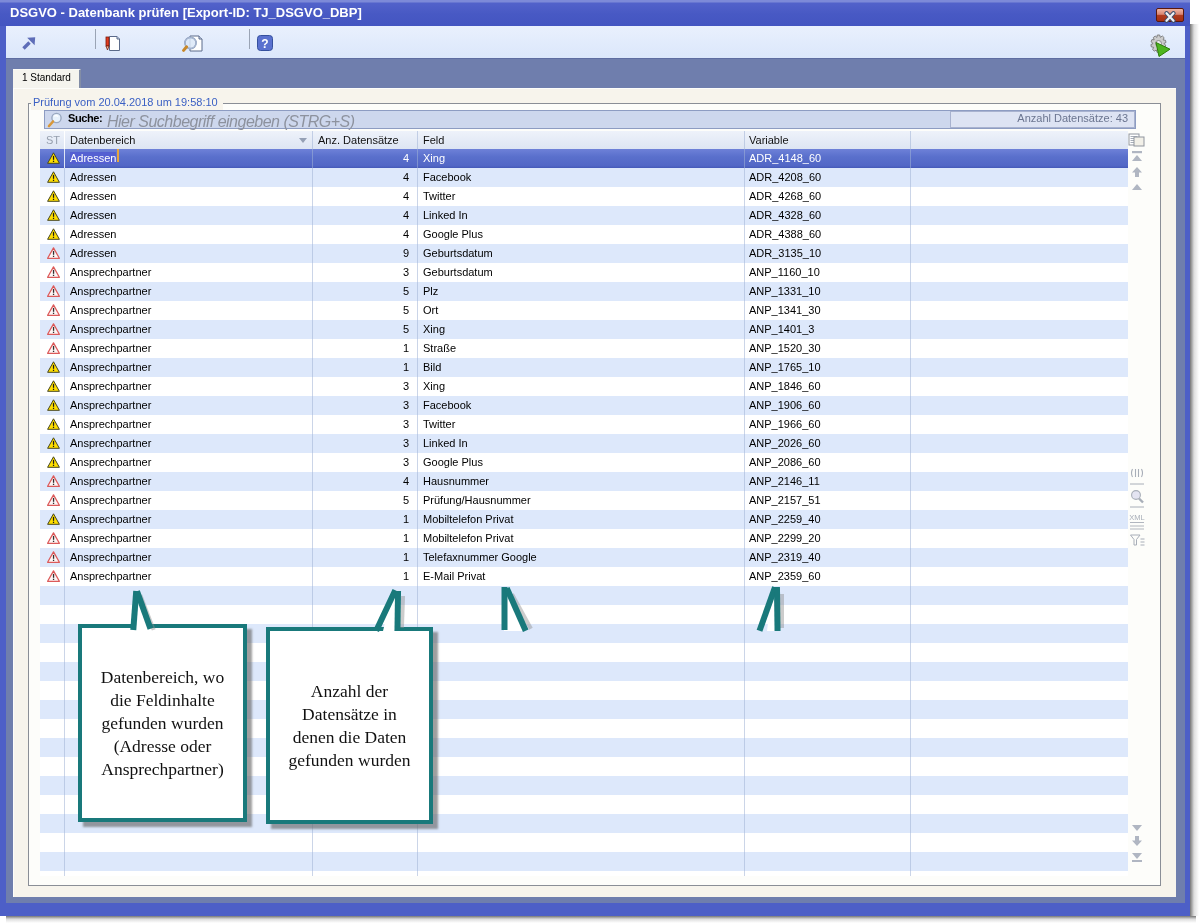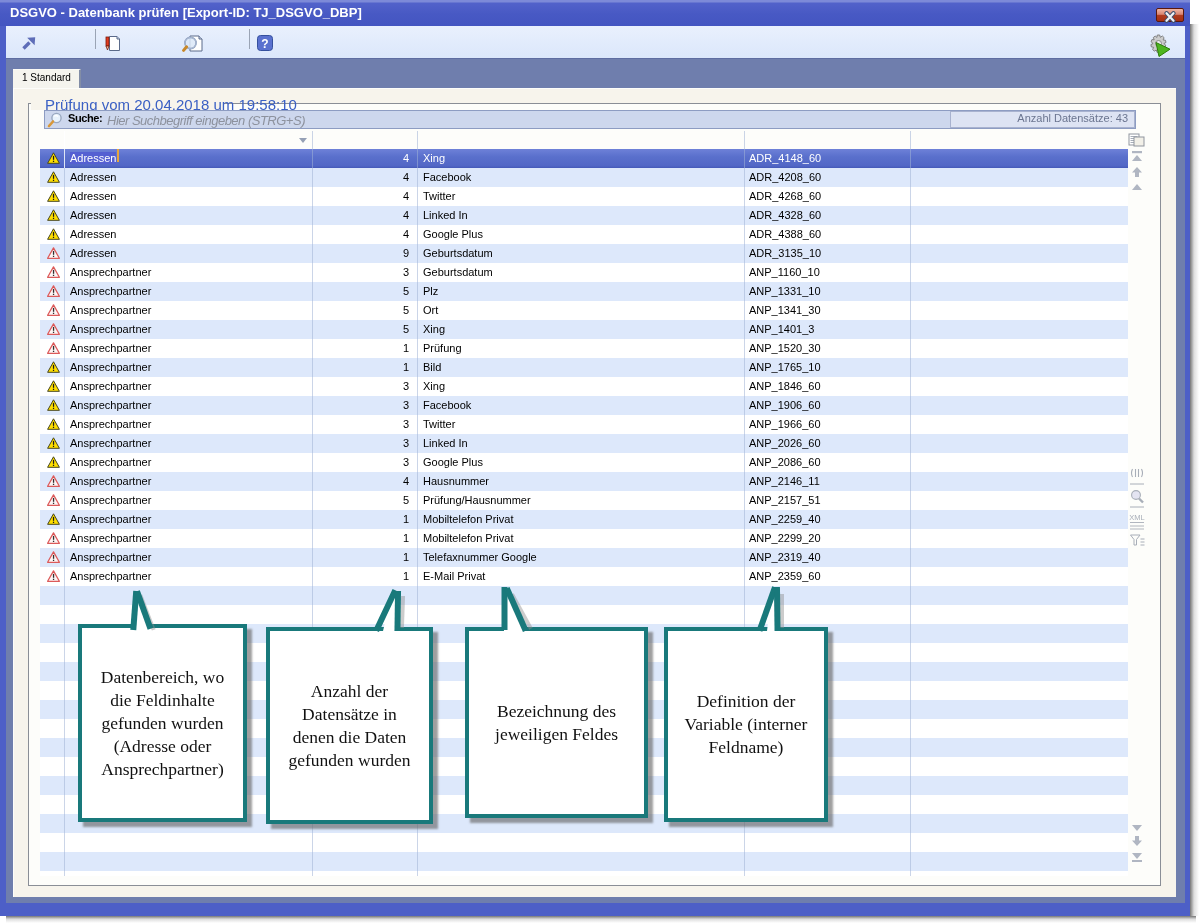--- a/index.html
+++ b/index.html
@@ -15,26 +15,26 @@
 .tbtxt u { text-decoration:underline; }
 .tbsep { top:29px; width:1px; height:20px; background:#9aa4b5; }
 #band { left:6px; top:58px; width:1179px; height:845px; background:#6f7ead; border-top:1px solid #5e6da1; }
 #tab { left:13px; top:69px; width:68px; height:20px; background:#f5f4ee; border-top:1px solid #fcfbf6; border-right:2px solid #828da6; }
 #tabtxt { left:22px; top:72px; font-size:10px; color:#000; }
 #pane { left:13px; top:88px; width:1163px; height:809px; background:#f7f4ec; border-top:1px solid #fdfdfa; border-left:1px solid #fdfdfa; }
 
 
 #gbox { left:28px; top:103px; width:1133px; height:783px; border:1px solid #8a8e96; background:#fdfdfa; }
 #gboxlabelbg { left:31px; top:95px; width:192px; height:15px; background:#f7f4ec; }
-#gboxlabel { left:45px; top:96px; font-size:15px; color:#3b60c4; }
+#gboxlabel { left:33px; top:96px; font-size:11px; color:#3b60c4; }
 
 
 #searchbar { left:44px; top:110px; width:1092px; height:19px; background:#cdd7ed; border:1px solid #8d9cc2; }
 #suche { left:68px; top:112px; font-size:11px; font-weight:bold; color:#000; letter-spacing:-0.4px; }
-#placeholder { left:107px; top:112.5px; font-size:13px; font-style:italic; color:#8d929e; letter-spacing:-0.5px; }
+#placeholder { left:107px; top:112.5px; font-size:16px; font-style:italic; color:#8d929e; letter-spacing:-0.5px; }
 #anzbox { left:950px; top:111px; width:185px; height:17px; background:#dde3f3; border:1px solid #a8b2cf; }
 #anztxt { right:72px; top:112px; font-size:11px; color:#6b7590; }
 
 
 #stripes { left:40px; top:149px; width:1088px; height:727px; background:repeating-linear-gradient(#ffffff 0px, #ffffff 19px, #dde8fb 19px, #dde8fb 38px); }
 #header { left:40px; top:131px; width:1088px; height:18px; background:linear-gradient(#eef2fa,#dde5f3); }
 #header .htxt { position:absolute; top:3px; font-size:11px; color:#111; }
 #hst { left:6px; color:#97a0ae !important; }
 .sep { top:131px; width:1px; height:745px; background:rgba(160,178,214,0.55); }
 .hsepw { left:64px; top:131px; width:1px; height:18px; background:#fff; }
@@ -121,20 +121,27 @@
   <svg class="abs" style="left:47px;top:112px" width="16" height="16" viewBox="0 0 16 16">
       <circle cx="9.5" cy="6" r="4.6" fill="#e8f2fc" stroke="#9aa8c0" stroke-width="1.4"></circle>
       <path d="M6 9.5 L2 14" stroke="#d8983a" stroke-width="2.6" stroke-linecap="round"></path>
       <path d="M7.2 4.2 A3 3 0 0 1 11 4.6" stroke="#fff" stroke-width="1.2" fill="none"></path>
     </svg>
   <div class="abs" id="suche">Suche:</div>
   <div class="abs" id="placeholder">Hier Suchbegriff eingeben (STRG+S)</div>
   <div class="abs" id="anzbox"></div>
   <div class="abs" id="anztxt">Anzahl Datensätze: 43</div>
 
+  <div class="abs" id="header">
+      <span class="htxt" id="hst">ST</span>
+      <span class="htxt" style="left:30px">Datenbereich</span>
+      <span class="htxt" style="left:278px">Anz. Datensätze</span>
+      <span class="htxt" style="left:383px">Feld</span>
+      <span class="htxt" style="left:709px">Variable</span>
+    </div>
   <div class="abs" id="sorttri"></div>
   <div class="abs" id="stripes"></div>
 <div class="trow sel" style="top:149px">
       <svg class="wi" width="13" height="12" viewBox="0 0 13 12">
         <path d="M6.5 0.8 L12.4 11.3 H0.6 Z" fill="#ffdf00" stroke="#45451f" stroke-width="1"></path>
         <rect x="5.9" y="3.9" width="1.25" height="3.9" fill="#1a1a1a"></rect>
         <rect x="5.9" y="8.7" width="1.25" height="1.3" fill="#1a1a1a"></rect>
       </svg>
       <span class="c1"><span class="selin">Adressen</span><span class="cursor"></span></span>
       <span class="c2">4</span>
@@ -241,21 +248,21 @@
       <span class="c4">ANP_1401_3</span>
     </div>
 <div class="trow" style="top:339px">
       <svg class="wi" width="13" height="12" viewBox="0 0 13 12">
         <path d="M6.5 0.9 L12.4 11.3 H0.6 Z" fill="#fdf6f6" stroke="#dc5a5a" stroke-width="1.25" stroke-linejoin="round"></path>
         <rect x="5.9" y="3.9" width="1.3" height="3.9" fill="#2e2e2e"></rect>
         <rect x="5.9" y="8.7" width="1.3" height="1.3" fill="#2e2e2e"></rect>
       </svg>
       <span class="c1">Ansprechpartner</span>
       <span class="c2">1</span>
-      <span class="c3">Prüfung</span>
+      <span class="c3">Straße</span>
       <span class="c4">ANP_1520_30</span>
     </div>
 <div class="trow" style="top:358px">
       <svg class="wi" width="13" height="12" viewBox="0 0 13 12">
         <path d="M6.5 0.8 L12.4 11.3 H0.6 Z" fill="#ffdf00" stroke="#45451f" stroke-width="1"></path>
         <rect x="5.9" y="3.9" width="1.25" height="3.9" fill="#1a1a1a"></rect>
         <rect x="5.9" y="8.7" width="1.25" height="1.3" fill="#1a1a1a"></rect>
       </svg>
       <span class="c1">Ansprechpartner</span>
       <span class="c2">1</span>
@@ -424,22 +431,20 @@
       <g fill="#b0b6c2">
         <path d="M6 9 L11 3 H1 Z"></path>
         <path d="M6 24 L11 18.5 H8 V14 H4 V18.5 H1 Z"></path>
         <path d="M6 37 L11 31 H1 Z"></path>
         <rect x="1" y="38" width="10" height="2"></rect>
       </g>
     </svg>
 
   <div class="co" style="left:78px;top:624px;width:169px;height:198px">Datenbereich, wo<br>die Feldinhalte<br>gefunden wurden<br>(Adresse oder<br>Ansprechpartner)</div>
   <div class="co" style="left:266px;top:627px;width:167px;height:197px">Anzahl der<br>Datensätze in<br>denen die Daten<br>gefunden wurden</div>
-  <div class="co" style="left:465px;top:627px;width:183px;height:191px">Bezeichnung des<br>jeweiligen Feldes</div>
-  <div class="co" style="left:664px;top:627px;width:164px;height:195px">Definition der<br>Variable (interner<br>Feldname)</div>
 
   <svg class="abs" id="tails" width="1200" height="924" viewBox="0 0 1200 924">
     <g stroke-linecap="square">
       <path d="M141 597 L153 628" stroke="#8f8f8f" stroke-width="4" opacity="0.45"></path>
       <path d="M403 598 L402 626" stroke="#8f8f8f" stroke-width="4" opacity="0.45"></path>
       <path d="M513 596 L530 627" stroke="#8f8f8f" stroke-width="4" opacity="0.45"></path>
       <path d="M782 596 L782 626" stroke="#8f8f8f" stroke-width="4" opacity="0.45"></path>
       <polygon points="134,594 140,594 149,630 133,630" fill="#fff"></polygon>
       <path d="M133.5 627 L136 594" stroke="#19797b" stroke-width="6"></path>
       <path d="M138 594 L149.5 626" stroke="#19797b" stroke-width="6"></path>

